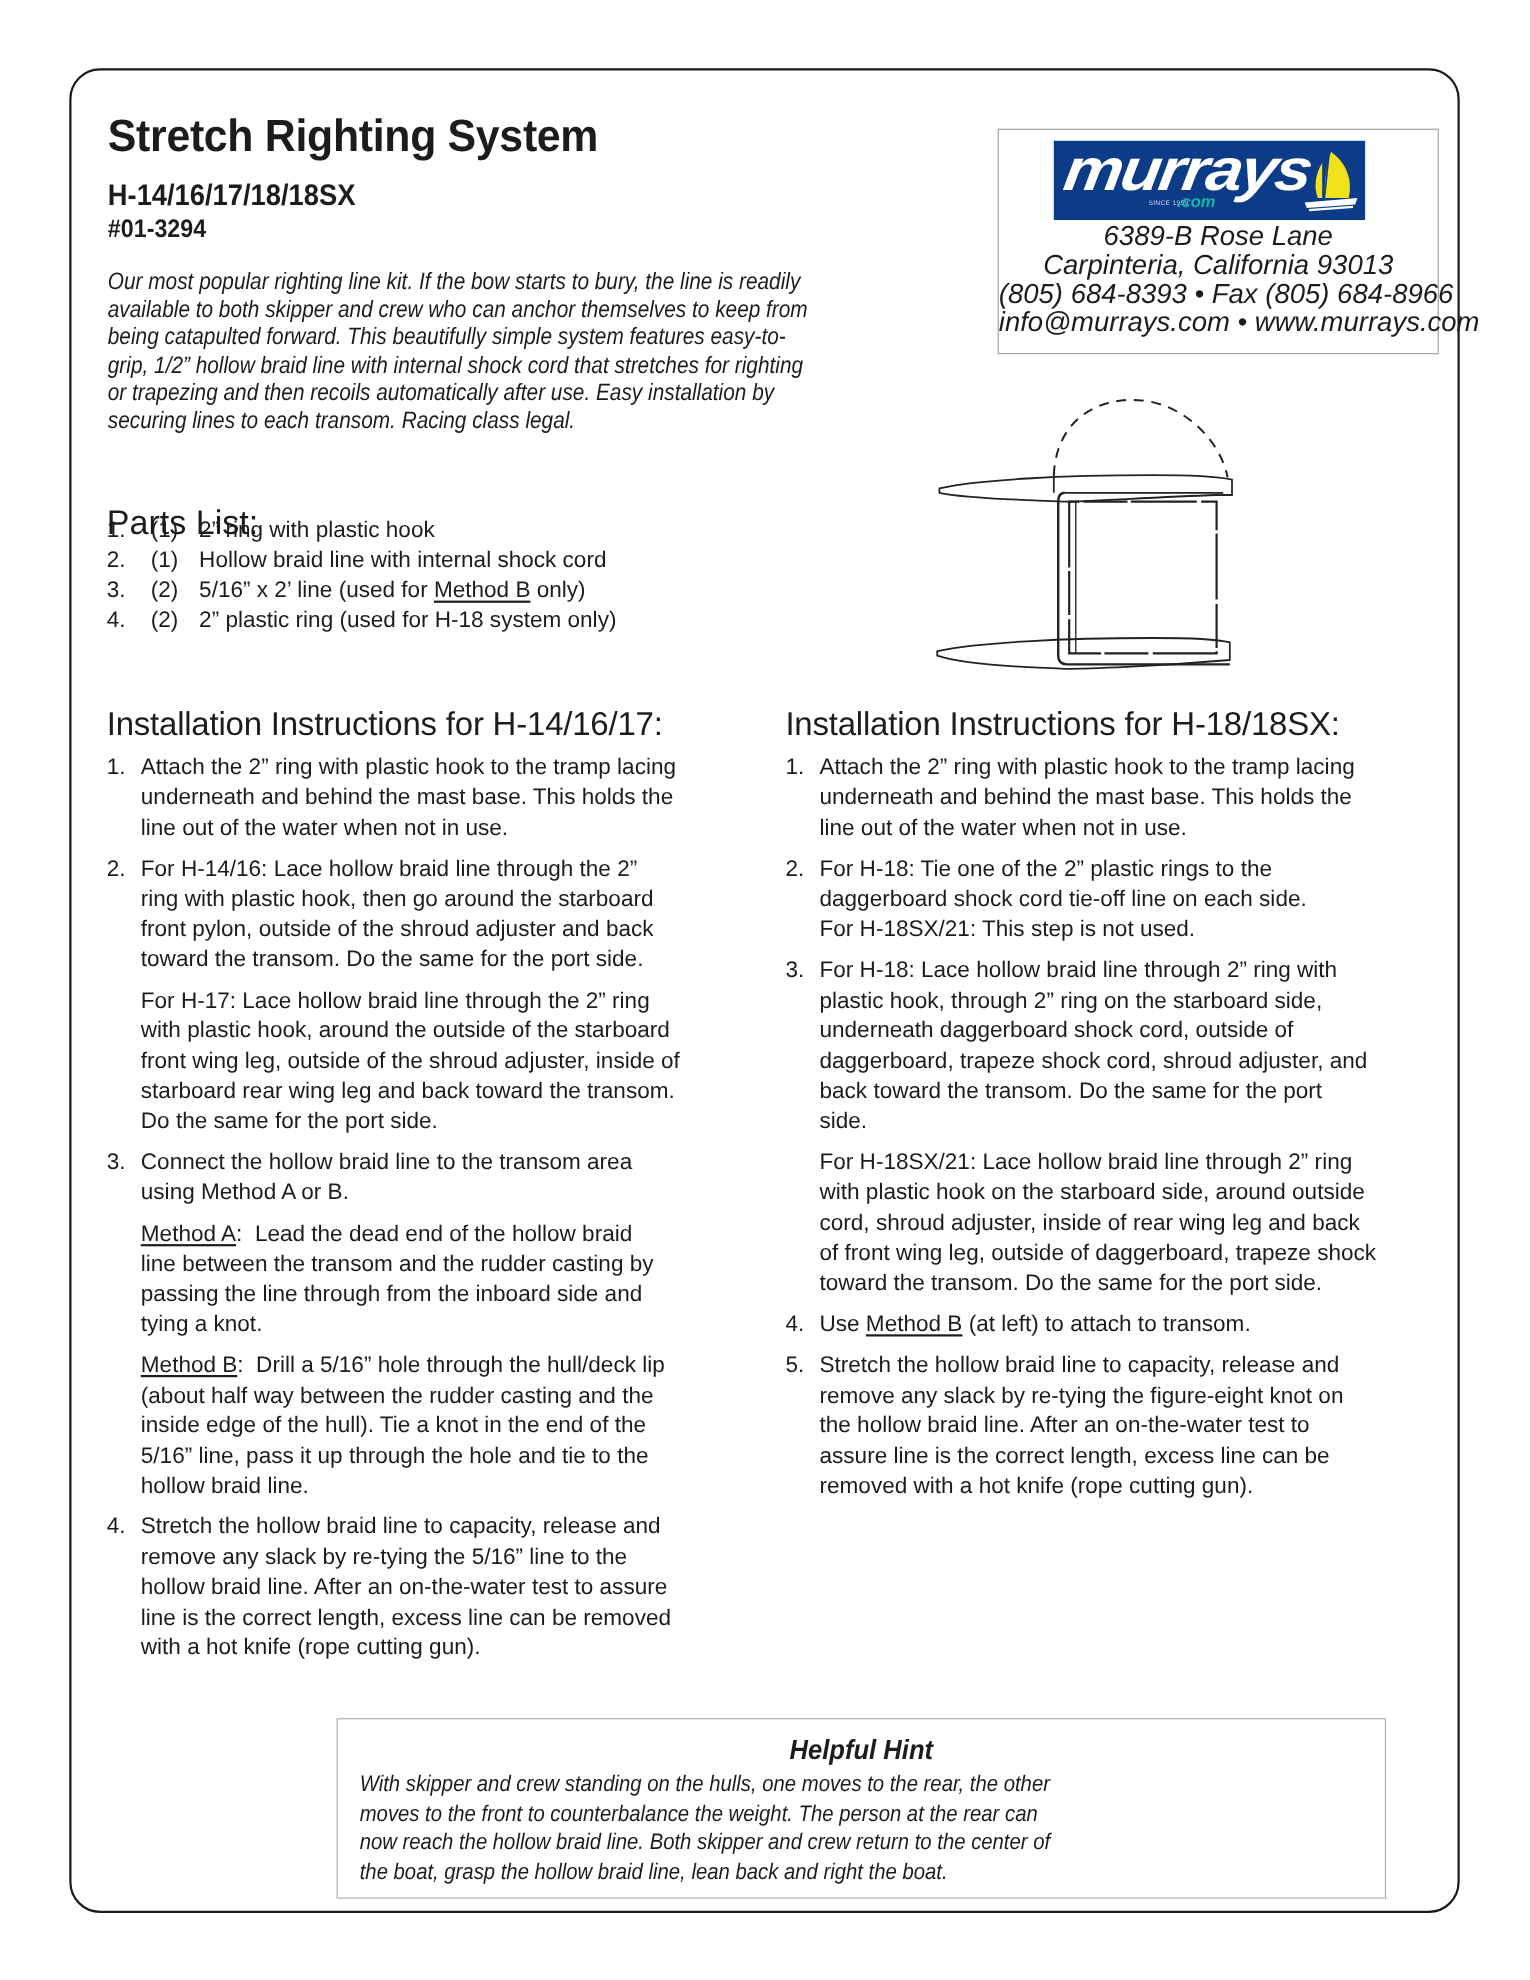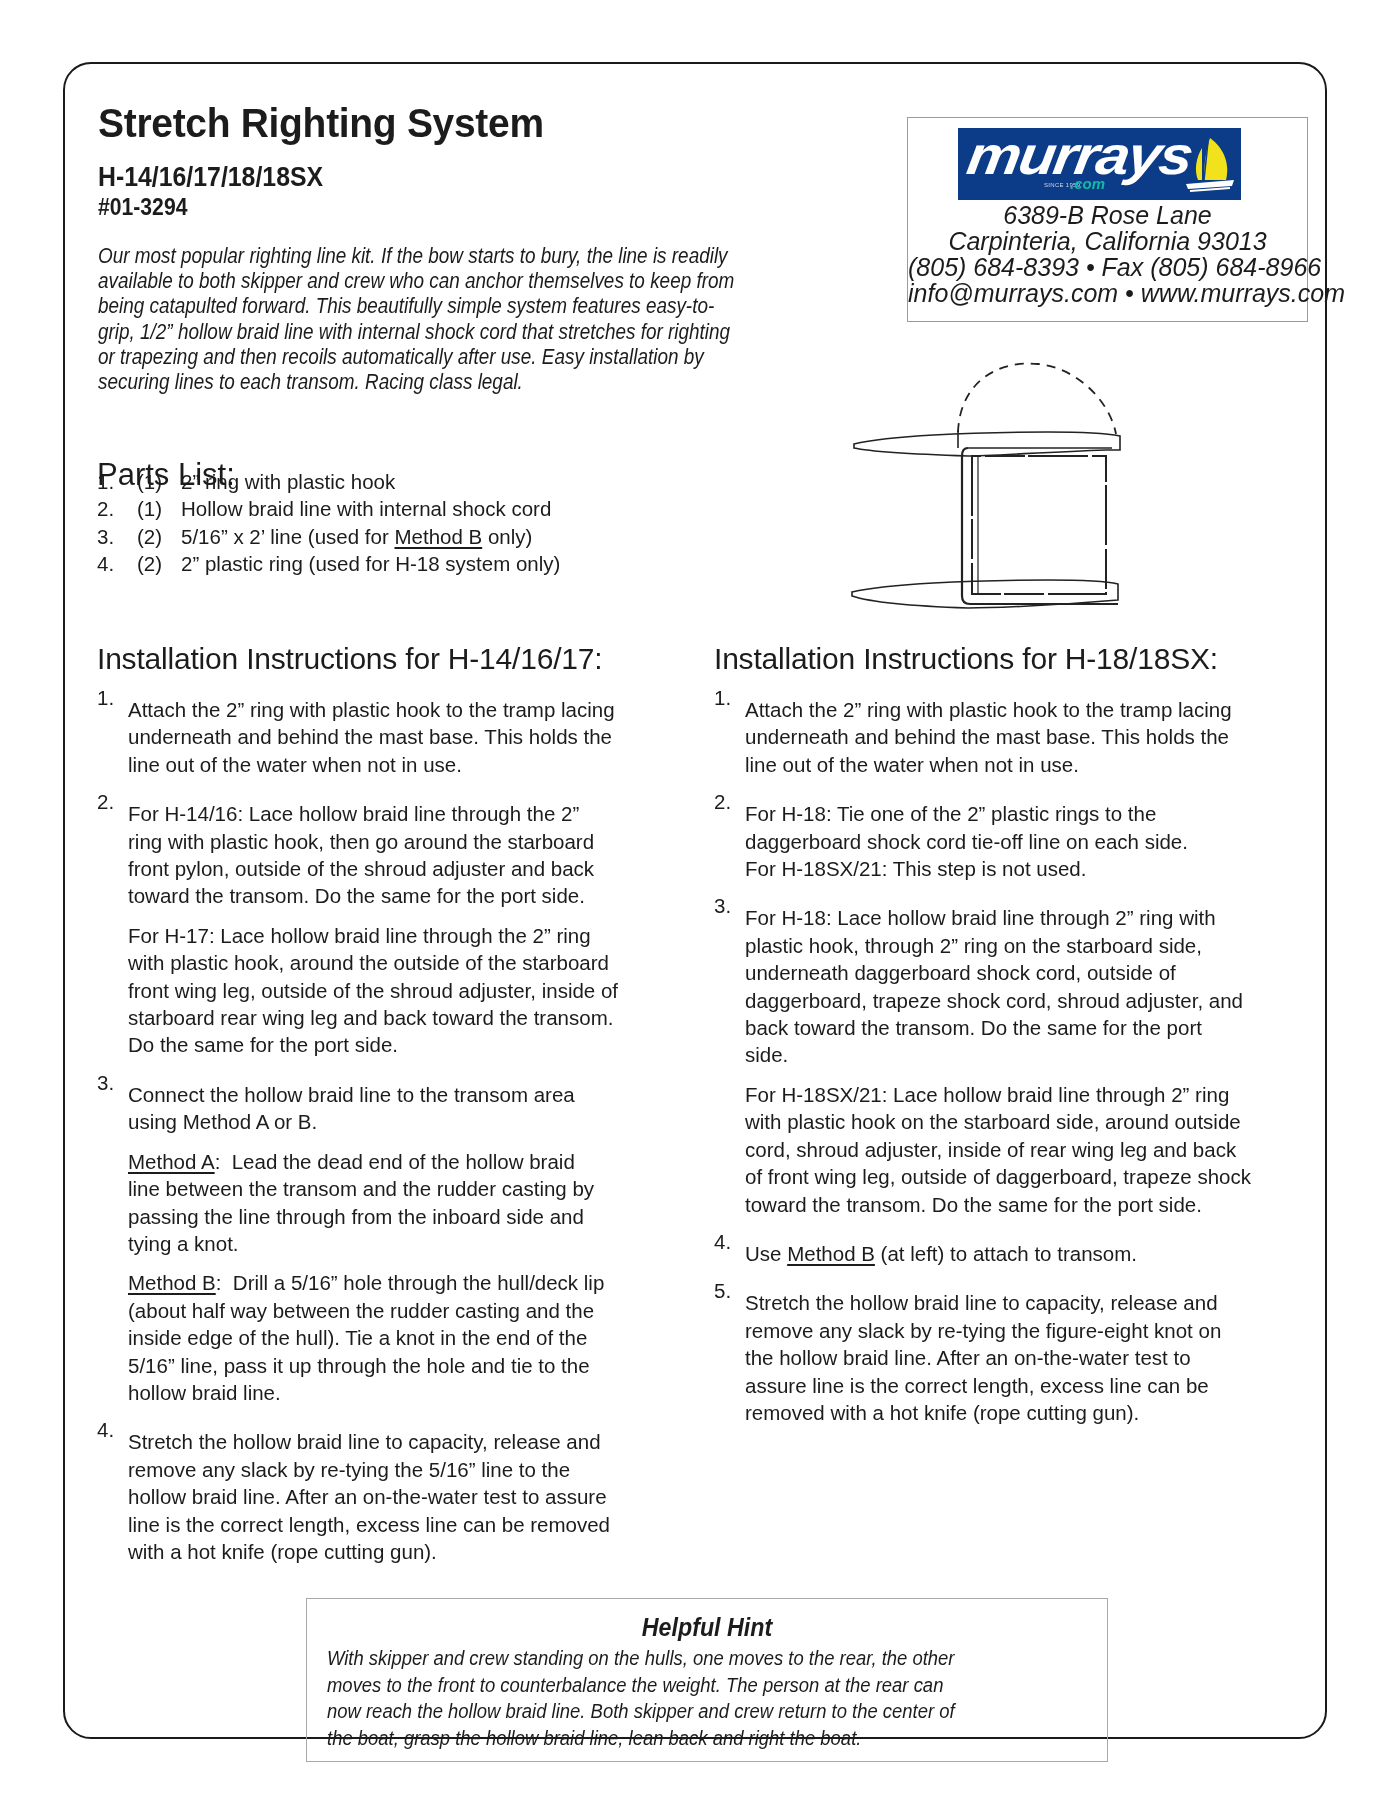--- a/index.html
+++ b/index.html
@@ -33,26 +33,26 @@
 
   .diagram { left:848px; top:352px; width:292px; height:262px; }
 
   .col { position:absolute; top:640px; }
   .col-left { left:97px; width:590px; }
   .col-right { left:714px; width:610px; }
   .col h2 { margin:0 0 6px 0; font-weight:normal; font-size:30px; line-height:38px; white-space:nowrap; letter-spacing:-0.2px; }
   .item { display:flex; font-size:20.5px; line-height:27.4px; margin-bottom:10px; }
   .item .num { width:31px; flex:none; }
   .item .body { flex:1; }
-  .item .body p { margin:12px 0 10px 0; }
+  .item .body p { margin:0 0 10px 0; }
   .item .body p:last-child { margin-bottom:0; }
   .line { display:block; white-space:nowrap; }
   .u { text-decoration:underline; text-underline-offset:3px; }
 
-  .hint { left:306px; top:1598px; width:802px; height:164px; border:1.5px solid #a8a8a8; box-sizing:border-box; }
+  .hint { left:306px; top:1562px; width:954px; height:164px; border:1.5px solid #a8a8a8; box-sizing:border-box; }
   .hint-title { position:absolute; left:0; width:100%; top:14px; text-align:center; font-weight:bold; font-style:italic; font-size:25px; transform:scaleX(0.93); }
   .hint-body { position:absolute; left:20px; top:46px; font-style:italic; font-size:20.5px; line-height:26.5px; transform:scaleX(0.9); transform-origin:left top; }
   .hint-body span { display:block; white-space:nowrap; }
 </style>
 </head>
 <body>
 
 <div class="frame"></div>
 
 <div class="abs title">Stretch Righting System</div>

